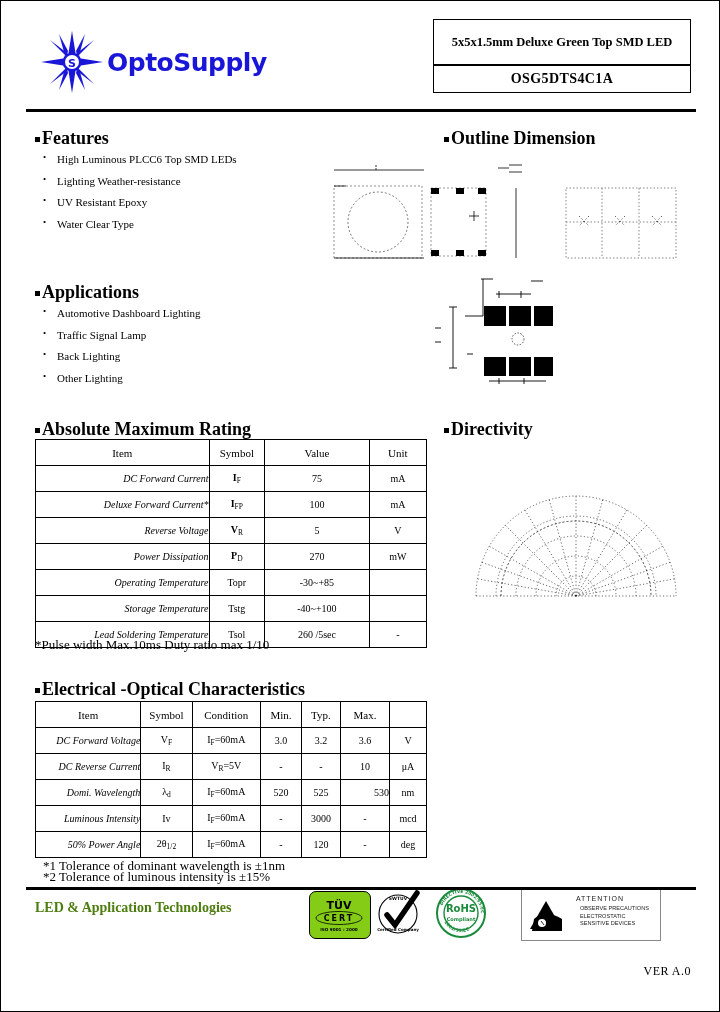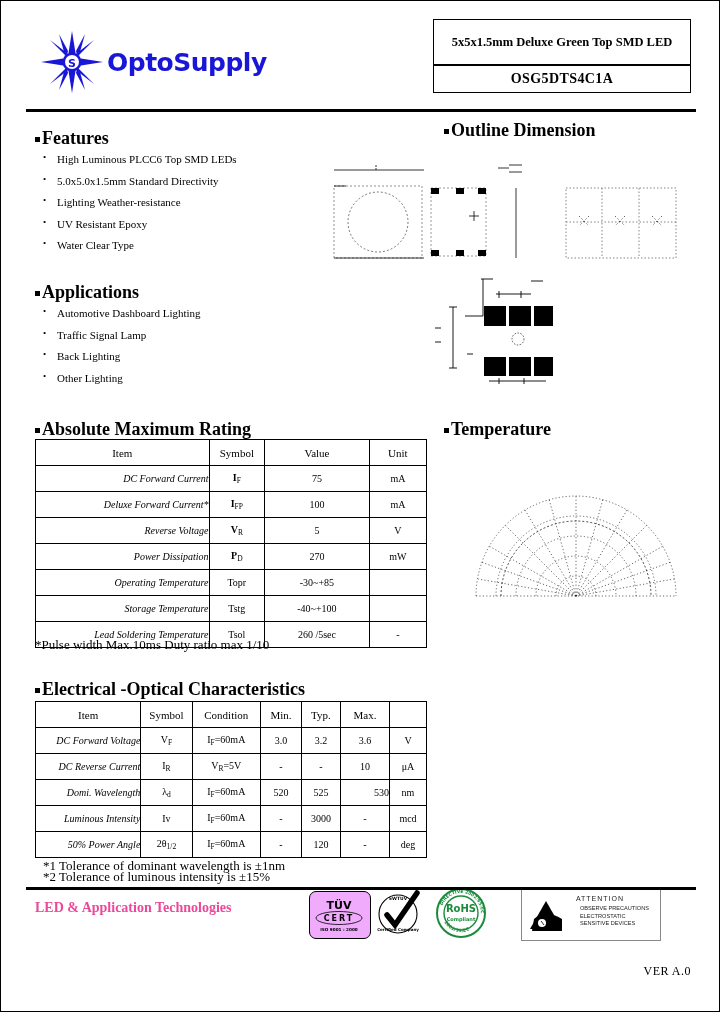--- a/index.html
+++ b/index.html
@@ -41,26 +41,26 @@
   .th{font-size:11px;}
   sub{font-size:7.5px;vertical-align:-2px;}
   .note{position:absolute;font-size:13px;white-space:nowrap;text-align:center;}
 
   
   .draw{position:absolute;}
 
   
   .hr-bot{position:absolute;left:25px;top:886px;width:670px;height:2.5px;background:#000;}
   .footer-txt{position:absolute;left:34px;top:899px;font-weight:bold;font-size:14px;
-              color:#ec4899;white-space:nowrap;}
+              color:#4d7c0f;white-space:nowrap;}
   .ver{position:absolute;right:28px;top:963px;font-size:12px;letter-spacing:0.5px;}
 
   .cert{position:absolute;}
   .tuv-box{width:60px;height:46px;border:1.2px solid #000;border-radius:7px;
-           position:relative;background:#f0abfc;}
+           position:relative;background:#84cc16;}
   .esd-box{position:absolute;left:520px;top:888px;width:140px;height:52px;
            border:1.2px solid #888;box-sizing:border-box;background:#fff;
            font-family:"Liberation Sans", sans-serif;}
   .esd-att{font-size:7px;text-align:center;letter-spacing:1px;margin-top:5px;
            margin-left:18px;color:#222;}
   .esd-lines{font-size:5.6px;line-height:7.5px;margin-left:58px;margin-top:3px;color:#222;}
 </style>
 </head>
 <body>
 
@@ -99,37 +99,36 @@
       <div class="title-part">OSG5DTS4C1A</div>
     </div>
   </div>
   <div class="hr-top"></div>
 
   <div class="sec-h" style="left:34px;top:127px;">
     <span class="sq"></span><span>Features</span>
   </div>
   <div class="blist" style="left:34px;top:152px;width:270px;">
     <div class="li">High Luminous PLCC6 Top SMD LEDs</div>
-    <div class="li">5.0x5.0x1.5mm Standard Directivity</div>
     <div class="li">Lighting Weather-resistance</div>
     <div class="li">UV Resistant Epoxy</div>
     <div class="li">Water Clear Type</div>
   </div>
 
   <div class="sec-h" style="left:34px;top:281px;">
     <span class="sq"></span><span>Applications</span>
   </div>
   <div class="blist" style="left:34px;top:306px;width:270px;">
     <div class="li">Automotive Dashboard Lighting</div>
     <div class="li">Traffic Signal Lamp</div>
     <div class="li">Back Lighting</div>
     <div class="li">Other Lighting</div>
   </div>
 
-  <div class="sec-h" style="left:443px;top:119px;">
+  <div class="sec-h" style="left:443px;top:127px;">
     <span class="sq"></span><span>Outline Dimension</span>
   </div>
   <div class="draw" style="left:325px;top:155px;">
     <svg width="370" height="115" viewBox="0 0 370 115">
       <g stroke="#000" fill="none" stroke-width="0.8">
 
         <line x1="8" y1="14" x2="98" y2="14"></line>
         <line x1="50" y1="9" x2="50" y2="14" stroke-dasharray="2,1"></line>
         <rect x="8" y="30" width="88" height="72" stroke-dasharray="2,2" opacity="0.55"></rect>
         <circle cx="52" cy="66" r="30" stroke-dasharray="2,2" opacity="0.65"></circle>
@@ -251,21 +250,21 @@
       <td class="left">Lead Soldering Temperature</td>
       <td>Tsol</td>
       <td>260  /5sec</td>
       <td>-</td>
     </tr>
   </tbody>
     </table>
   <div class="note" style="left:34px;top:636px;">*Pulse width Max.10ms Duty ratio max 1/10</div>
 
   <div class="sec-h" style="left:443px;top:418px;">
-    <span class="sq"></span><span>Temperature</span>
+    <span class="sq"></span><span>Directivity</span>
   </div>
   <div class="draw" style="left:460px;top:455px;">
     <svg width="230" height="160" viewBox="0 0 230 160">
       <g stroke="#000" fill="none" stroke-width="0.7" stroke-dasharray="1.2,2.2" opacity="0.85">
         <path d="M 15 140 A 100 100 0 0 1 215 140"></path>
         <path d="M 35 140 A 80 80 0 0 1 195 140"></path>
         <path d="M 55 140 A 60 60 0 0 1 175 140"></path>
         <path d="M 75 140 A 40 40 0 0 1 155 140"></path>
         <path d="M 95 140 A 20 20 0 0 1 135 140"></path>
         <line x1="115" y1="140" x2="115" y2="40"></line>

